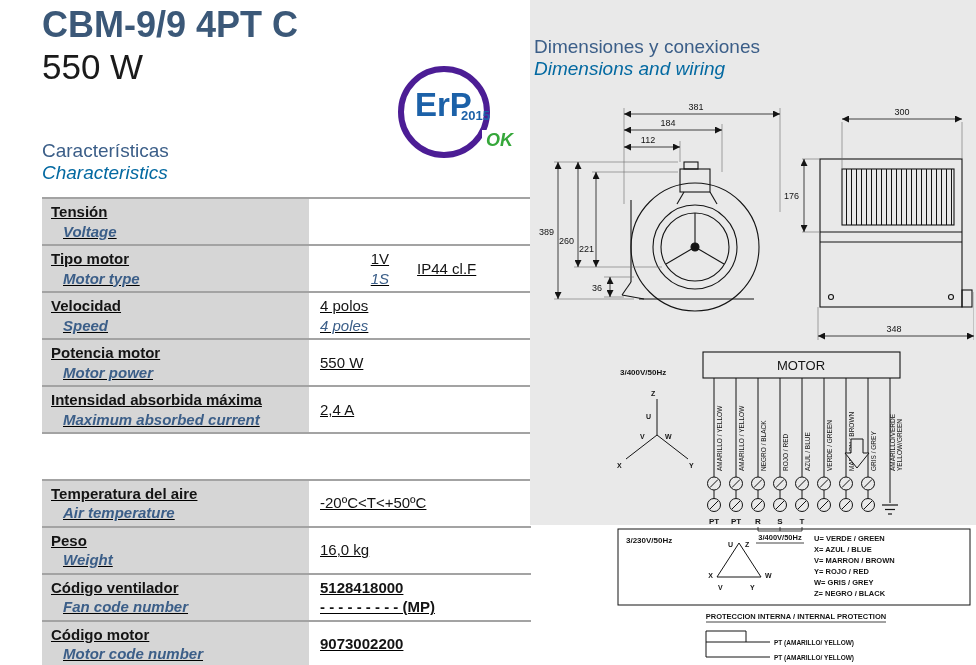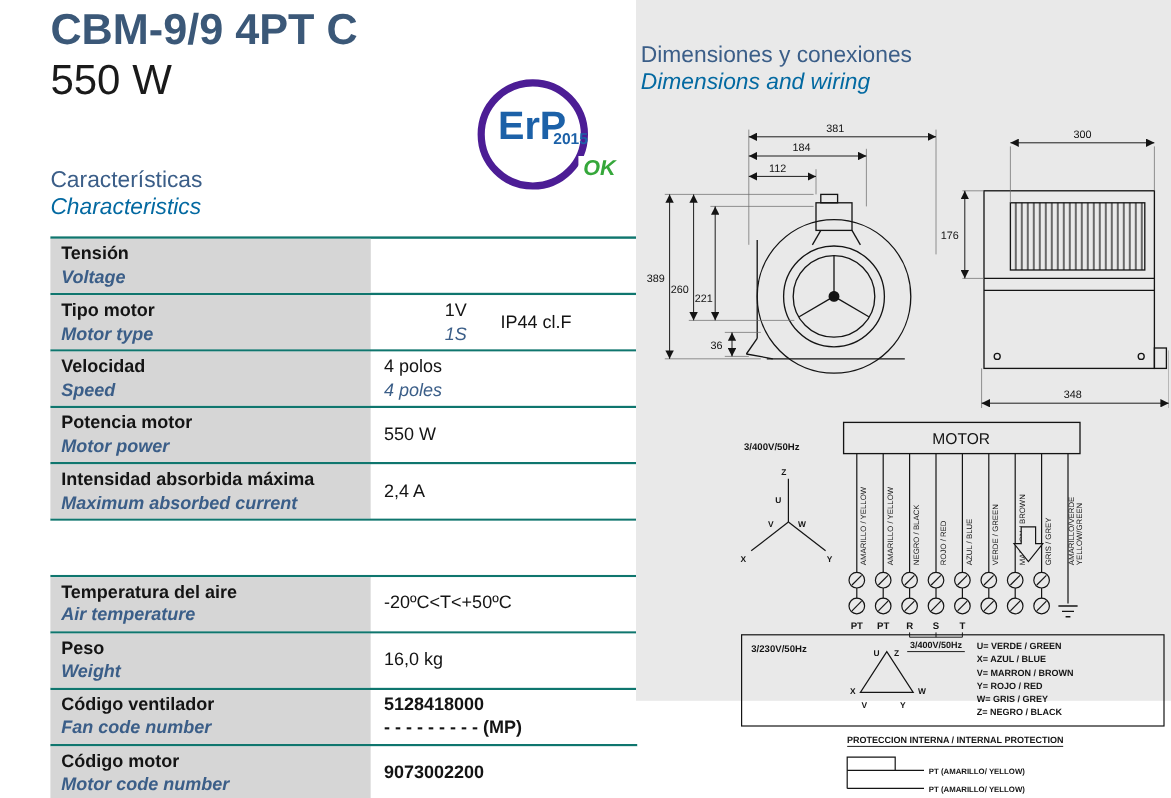--- a/index.html
+++ b/index.html
@@ -15,34 +15,34 @@
   .erp-name { position:absolute; left:11px; top:14px; font-size:33px; font-weight:bold; color:#1c61a8; }
   .erp-year { position:absolute; left:57px; top:36px; font-size:13px; font-weight:bold; color:#1c61a8; }
   .erp-ok { position:absolute; left:38px; top:58px; font-size:18px; font-weight:bold; font-style:italic;
             color:#35a73a; background:#fff; padding:0 4px;margin-left:40px; }
 
   .sec-title { position:absolute; left:42px; top:140px; }
   .st-es { font-size:19px; color:#3b5e88; }
   .st-en { font-size:19px; color:#0369a1; font-style:italic; }
 
   .spec-table { position:absolute; left:42px; top:197px; width:489px; }
-  .t-row { display:flex; border-top:2px solid #0f766e; min-height:46.6px; box-sizing:border-box; }
+  .t-row { display:flex; border-top:2px solid #a3a3a3; min-height:46.6px; box-sizing:border-box;text-decoration:underline; }
   .t-label { width:267px; background:#d6d6d6; padding:3px 6px 3px 9px; box-sizing:border-box; }
   .l-es { font-size:15px; font-weight:bold; color:#141414; line-height:1.3; }
-  .l-en { font-size:15px; font-weight:bold; font-style:italic; color:#3b5e88; line-height:1.3; }
+  .l-en { font-size:15px; font-weight:bold; font-style:italic; color:#3b5e88; line-height:1.3;margin-left:12px; }
   .t-val { flex:1; background:#fff; padding:2px 4px 2px 11px; display:flex; flex-direction:column; justify-content:center; }
   .t-val-flex { flex-direction:row; align-items:center; gap:28px;text-align:center; }
   .v1 { font-size:15px; color:#141414; line-height:1.3; }
   .v2 { font-size:15px; line-height:1.3; color:#141414; }
   .blue { color:#3b5e88; font-style:italic; }
   .bold { font-weight:bold; }
   .v-extra { font-size:15px; color:#141414; }
 
   
-  .right-panel { position:absolute; left:530px; top:0; width:446px; height:584px; background:#e9e9e9; }
+  .right-panel { position:absolute; left:530px; top:0; width:446px; height:525px; background:#e9e9e9; }
   .dim-heading { position:absolute; left:4px; top:36px; }
   .drawing { position:absolute; left:4px; top:92px; width:440px; height:253px; }
   .wiring  { position:absolute; left:4px; top:347px; width:440px; height:318px; }
   svg text { font-family:"Liberation Sans", sans-serif; }
 </style>
 </head>
 <body>
 
 <div class="page">
 

